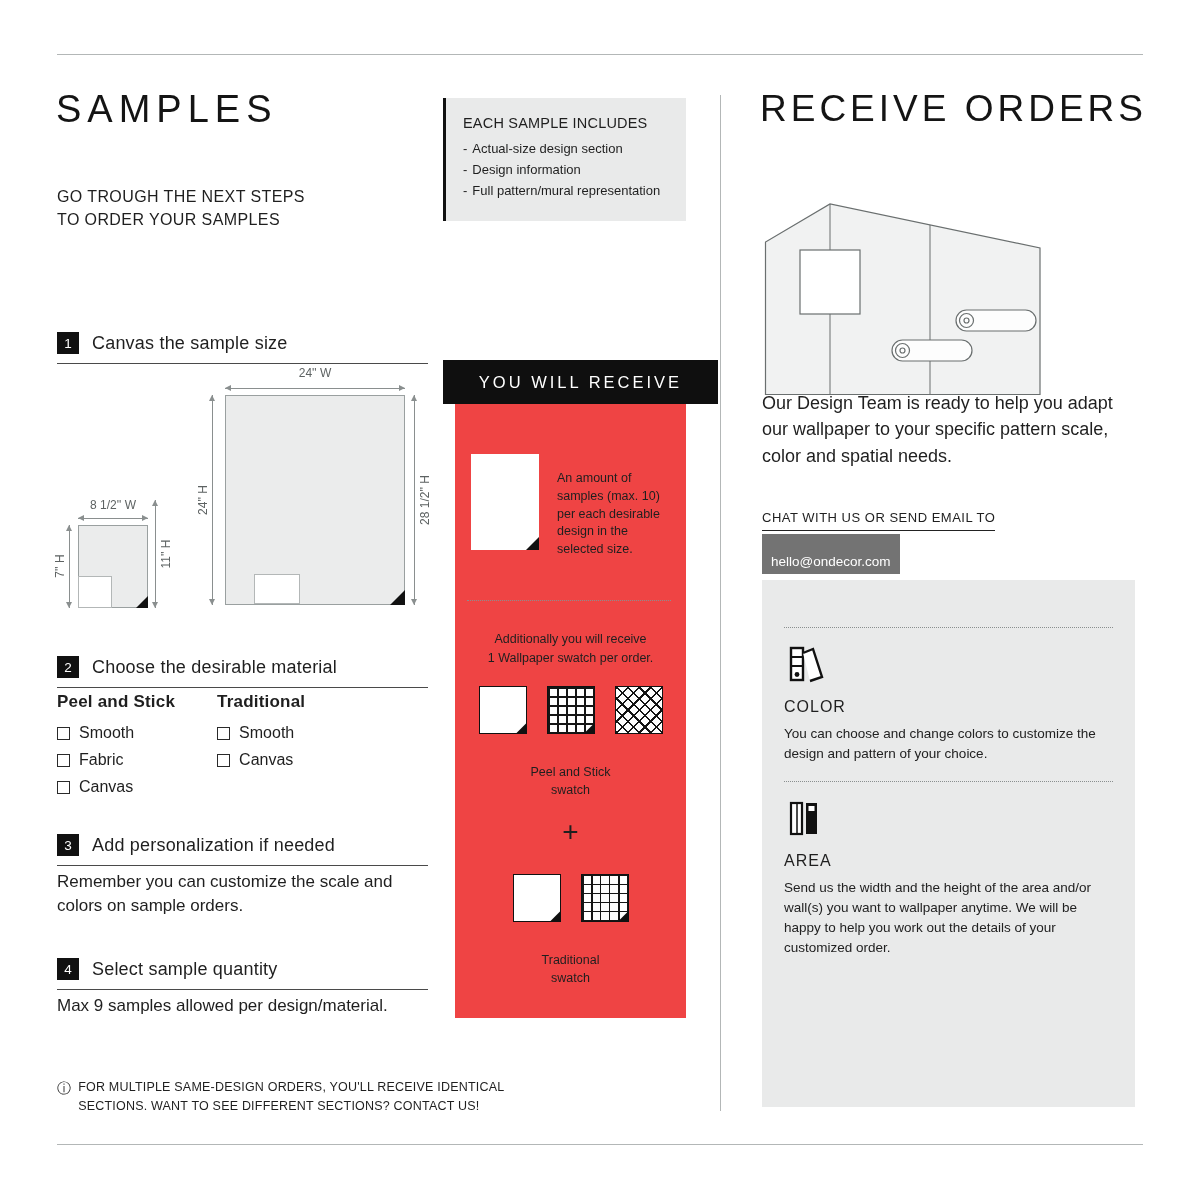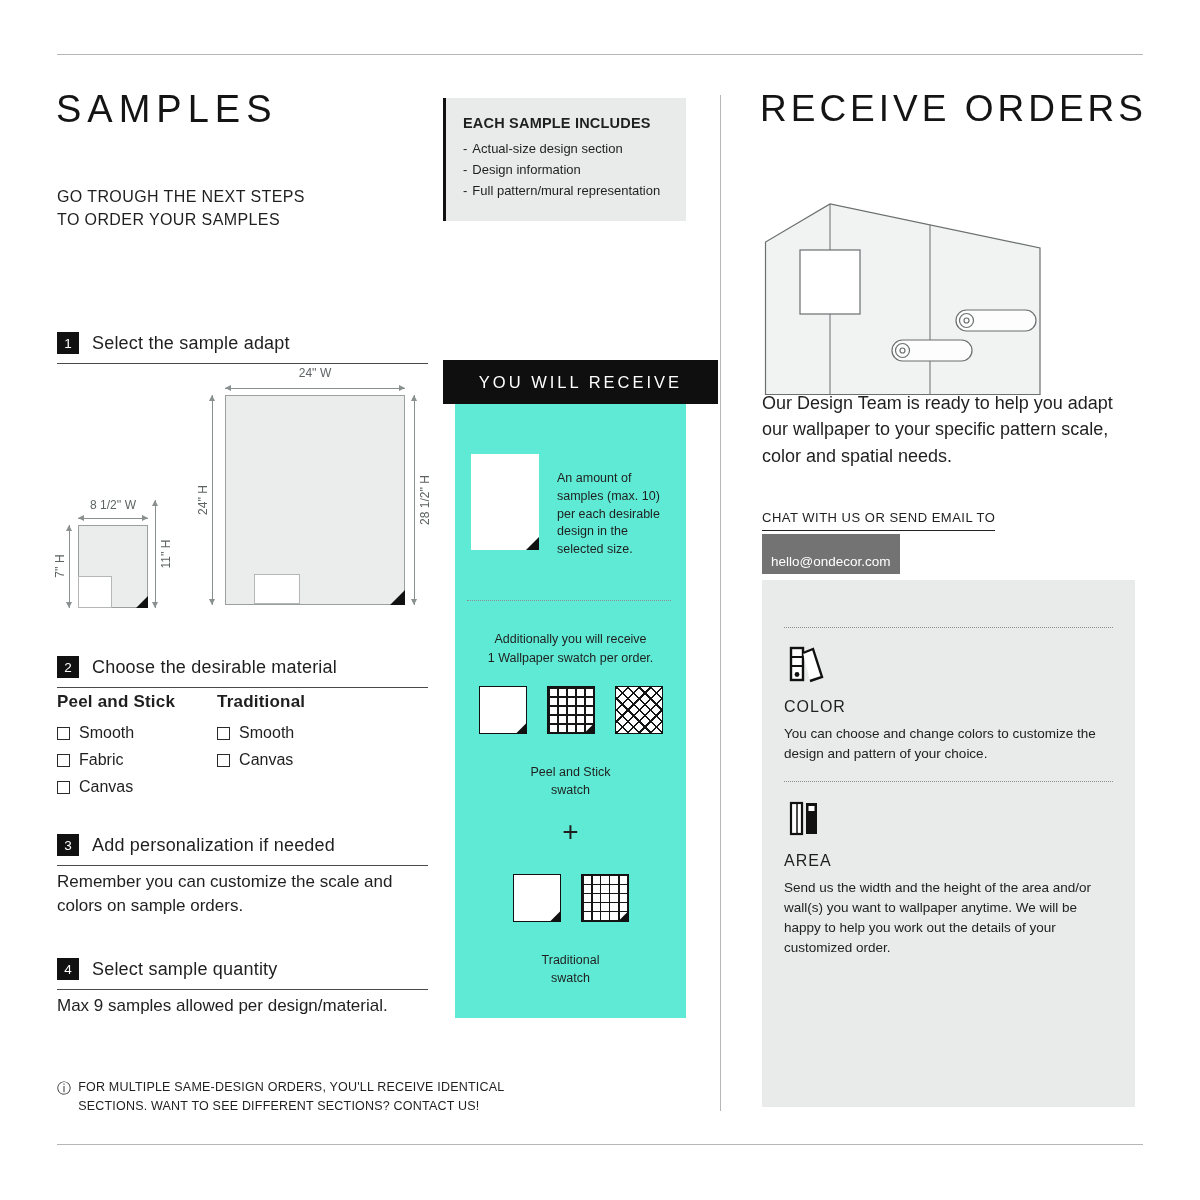--- a/index.html
+++ b/index.html
@@ -49,27 +49,27 @@
   .cb{width:13px;height:13px;border:1.5px solid #2a2a2a;background:#fff;flex:0 0 auto}
 
   .note{position:absolute;left:57px;width:372px;font-size:17px;line-height:1.43}
   .footnote{position:absolute;left:57px;top:1078px;width:466px;display:flex;gap:7px;
         font-size:12.5px;line-height:1.55;letter-spacing:.2px}
   .footnote .info{font-size:14px;line-height:1.45}
 
   
   #includes{position:absolute;left:443px;top:98px;width:243px;background:#e9eaea;
         border-left:3px solid #111;padding:17px 12px 18px 17px}
-  .inc-title{font-size:14.5px;font-weight:700;margin-bottom:9px;letter-spacing:.2px}
+  .inc-title{font-size:14.5px;font-weight:400;margin-bottom:9px;letter-spacing:.2px}
   .inc-item{display:flex;gap:5px;font-size:13px;line-height:1.45;margin-bottom:2px}
 
   #receive-bar{position:absolute;left:443px;top:360px;width:275px;height:44px;background:#0f0f0f;
         color:#fff;display:flex;align-items:center;justify-content:center;
         font-size:16.5px;letter-spacing:3px}
-  #receive-panel{position:absolute;left:455px;top:404px;width:231px;height:614px;background:#5eead4}
+  #receive-panel{position:absolute;left:455px;top:404px;width:231px;height:614px;background:#ef4444}
   .sheet-icon{position:absolute;left:16px;top:50px;width:68px;height:96px;background:#fff}
   .receive-text{position:absolute;left:102px;top:66px;width:118px;font-size:12.5px;line-height:1.42}
   .sep{position:absolute;left:12px;top:196px;width:204px;border-top:1.5px dotted #8a8f8f}
   .add-text{position:absolute;left:0;top:226px;width:100%;text-align:center;font-size:12.5px;
         line-height:1.5;white-space:pre-line}
   .swatch-row{position:absolute;left:0;width:100%;display:flex;justify-content:center;gap:20px}
   .swatch{position:relative;width:48px;height:48px;background:#fff;border:1.6px solid #111}
   .swatch.grid{background-image:
         repeating-linear-gradient(to right,#151515 0 1.5px,transparent 1.5px 9px),
         repeating-linear-gradient(to bottom,#151515 0 1.5px,transparent 1.5px 9px)}
@@ -101,21 +101,21 @@
   <div class="hline" style="top:54px"></div>
   <div class="hline" style="top:1144px"></div>
   <div class="vline"></div>
 
   <div class="big-title" id="samples-title">SAMPLES</div>
   <div id="samples-intro">GO TROUGH THE NEXT STEPS
 TO ORDER YOUR SAMPLES</div>
 
   <div class="step" style="top:332px">
     <div class="badge">1</div>
-    <div class="slabel">Select the sample adapt</div>
+    <div class="slabel">Canvas the sample size</div>
   </div>
 
   <div id="diagram">
 
     <div class="dim-label h" style="left:168px;top:-6px;width:180px">24'' W</div>
     <div class="dim-h" style="left:168px;top:16px;width:180px"></div>
     <div class="dim-v" style="left:155px;top:23px;height:210px"></div>
     <div class="dim-v" style="left:357px;top:23px;height:210px"></div>
     <div class="dim-label v" style="left:146px;top:128px">24'' H</div>
     <div class="dim-label v" style="left:368px;top:128px">28 1/2'' H</div>

